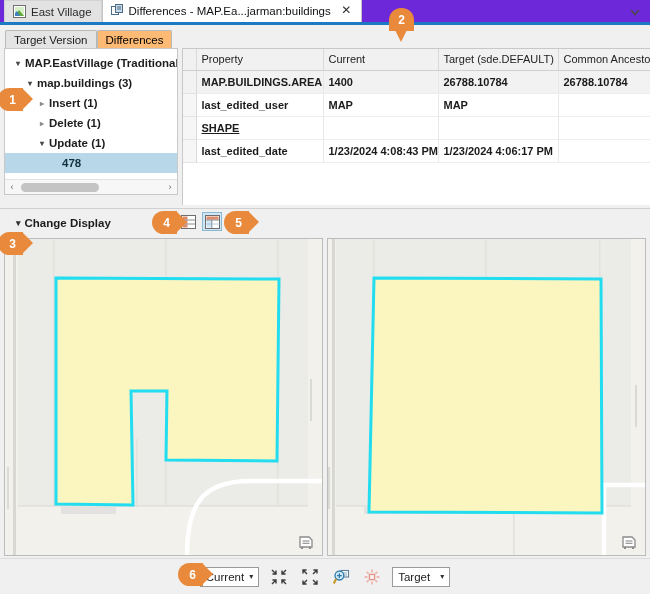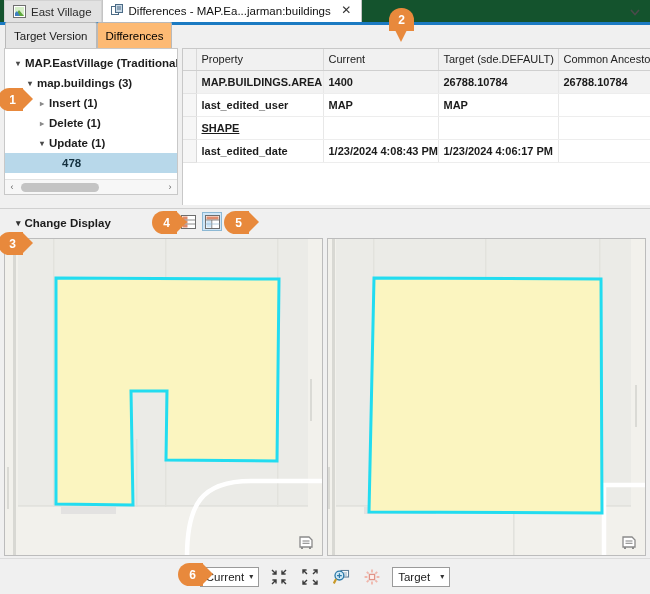--- a/index.html
+++ b/index.html
@@ -14,21 +14,21 @@
   }
   #app {
     position: relative;
     width: 650px; height: 594px;
     background: #f0f0f0;
   }
 
   
   .tabstrip {
     position: absolute; left: 0; top: 0; width: 650px; height: 25px;
-    background: #14532d;
+    background: #6d28d9;
     border-bottom: 3px solid #1b7ac2;
     display: flex; align-items: flex-end;
   }
   .wtab {
     height: 22px; display: flex; align-items: center; gap: 5px;
     padding: 0 9px 0 8px;
     font-size: 11.5px; color: #2b2b2b;
     background: #e2e2e2;
     border: 1px solid #d2d2d2;
     border-bottom: none;
@@ -57,21 +57,21 @@
   }
 
   
   .panel-tabs {
     position: absolute; left: 0; top: 28px; width: 650px; height: 21px;
     display: flex; align-items: flex-end;
     padding-left: 5px;
     background: #f0f0f0;
   }
   .ptab {
-    height: 27px; padding: 0 8px;
+    height: 19px; padding: 0 8px;
     display: flex; align-items: center;
     font-size: 11.5px; color: #1c1c1c;
     border: 1px solid #b9b9b9; border-bottom: none;
     background: #e4e4e4;
     border-radius: 2px 2px 0 0;
     cursor: pointer;
   }
   .ptab.active { background: #fdba74; color: #000; }
 
   

